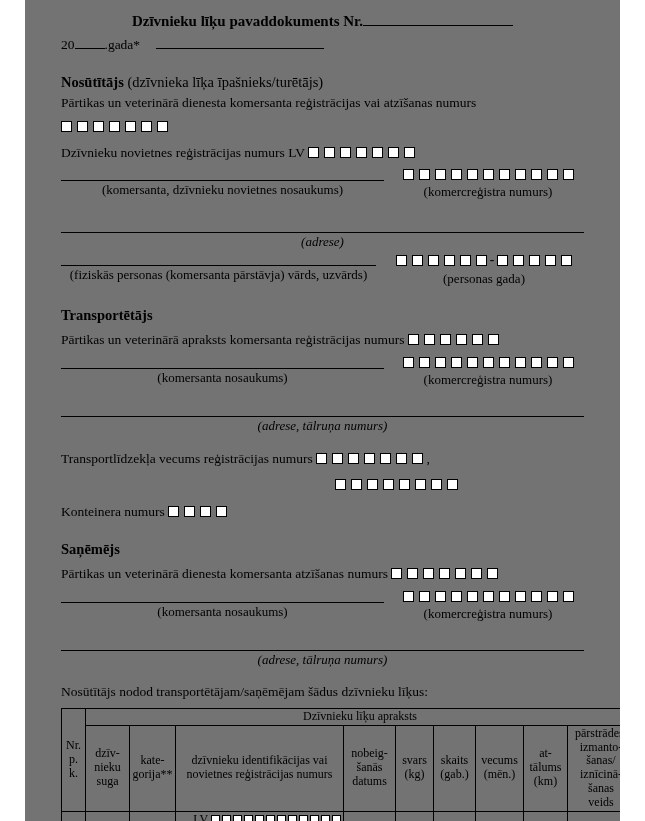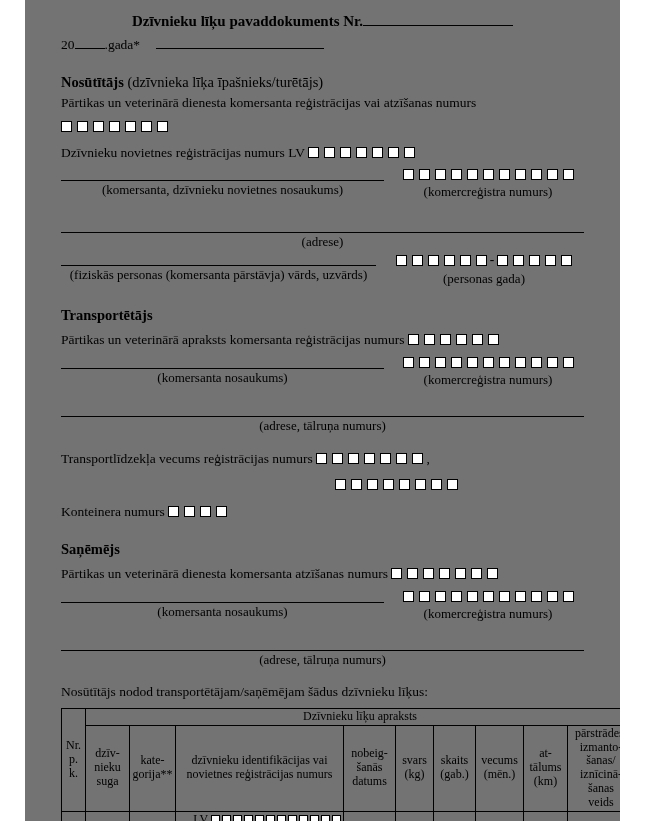--- a/index.html
+++ b/index.html
@@ -19,21 +19,21 @@
   .boxes { display: inline-flex; gap: 5px; vertical-align: -1px; }
   .cbx { width: 11px; height: 11px; border: 1px solid #000; flex: 0 0 auto; background: #fff; }
   .table-boxes { gap: 2px; vertical-align: -1px; }
   .table-boxes .cbx { width: 9px; height: 9px; }
   .sublabel { font-size: 13px; text-align: center; margin-top: 1px; line-height: 1.2; }
   .split-row { display: flex; align-items: flex-start; }
   .split-left { flex: 1; margin-right: 8px; }
   .split-right { width: 192px; text-align: center; flex: 0 0 auto; }
   .uline { border-bottom: 1px solid #000; height: 15px; }
   .kods-dash { font-weight: bold; margin: 0 3px; vertical-align: 1px; }
-  .full-block { margin-top: 18px; }
+  .full-block { margin-top: 18px; font-style: italic; }
   .table-wrap { margin-top: 7px; }
   table.ltable { border-collapse: collapse; width: 573px; table-layout: fixed; }
   .ltable th, .ltable td {
     border: 1px solid #000; font-weight: normal; font-size: 12px;
     padding: 1px 2px; text-align: center; vertical-align: middle; line-height: 1.15;
   }
   .pre { white-space: pre-line; }
   .ltable .col-head-row th { height: 86px; }
   .ltable .data-row td { height: 18px; }
   .ltable td.ident-cell { text-align: right; padding-left: 4px; }

